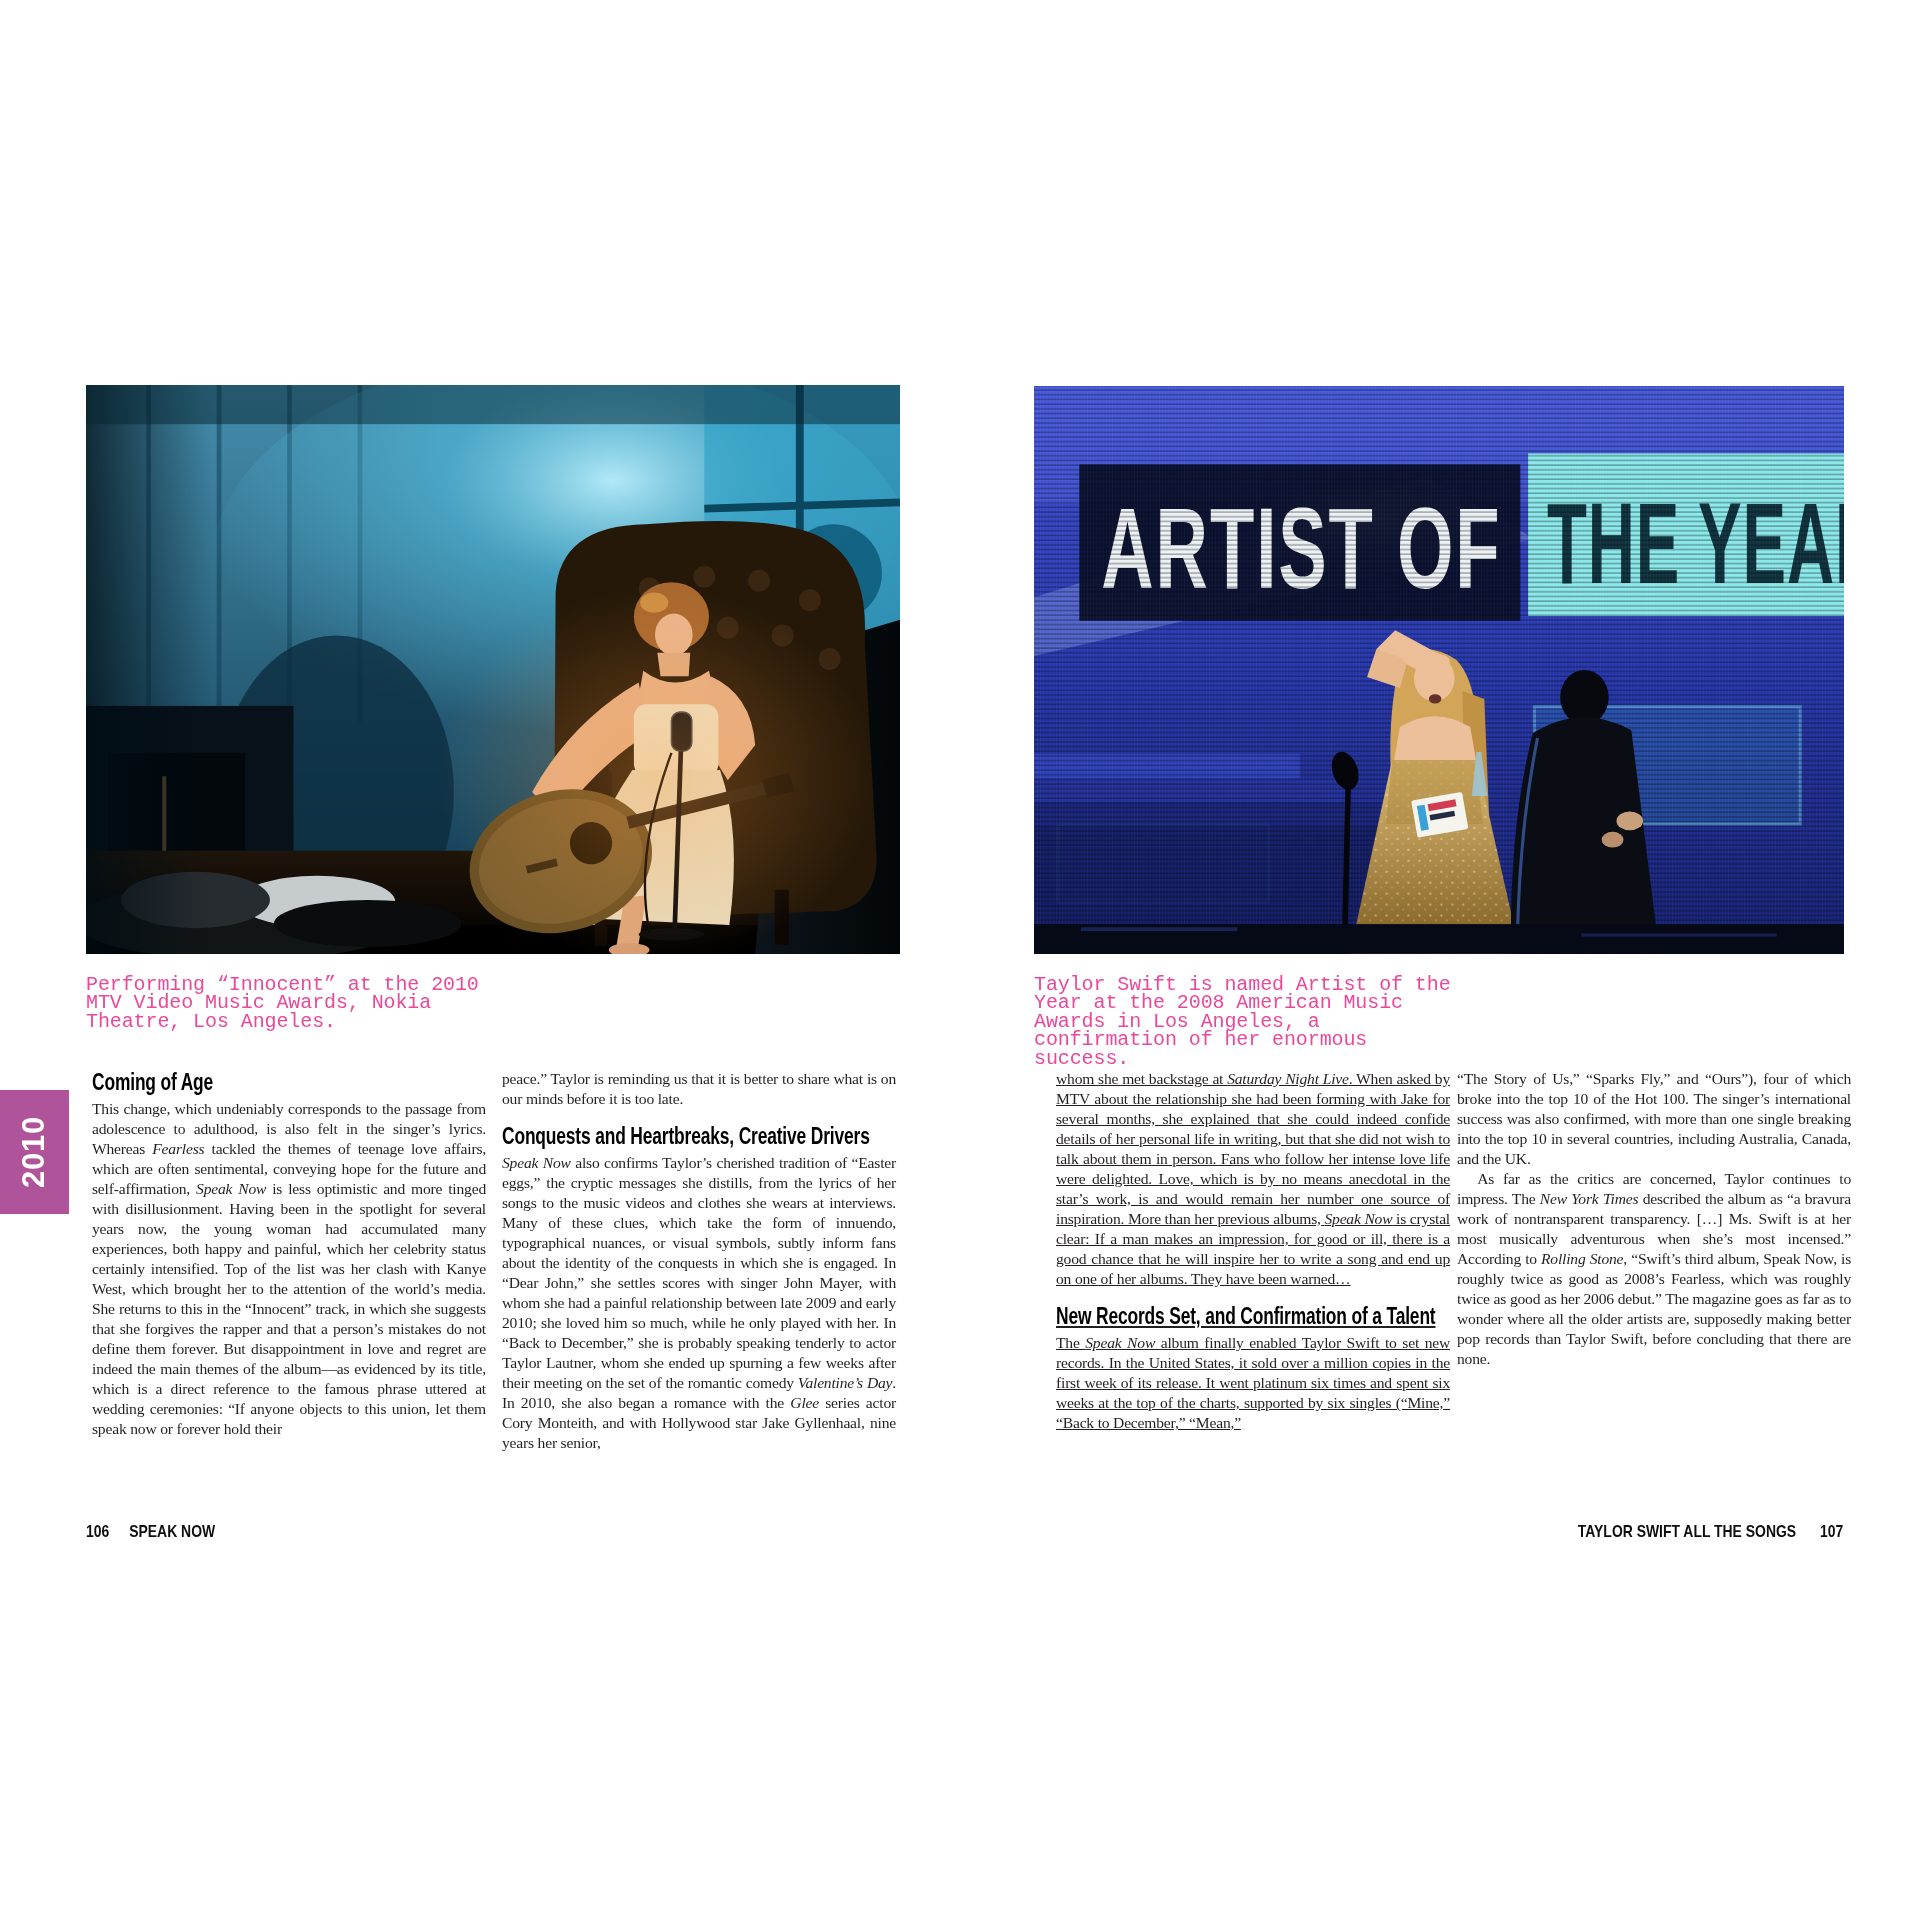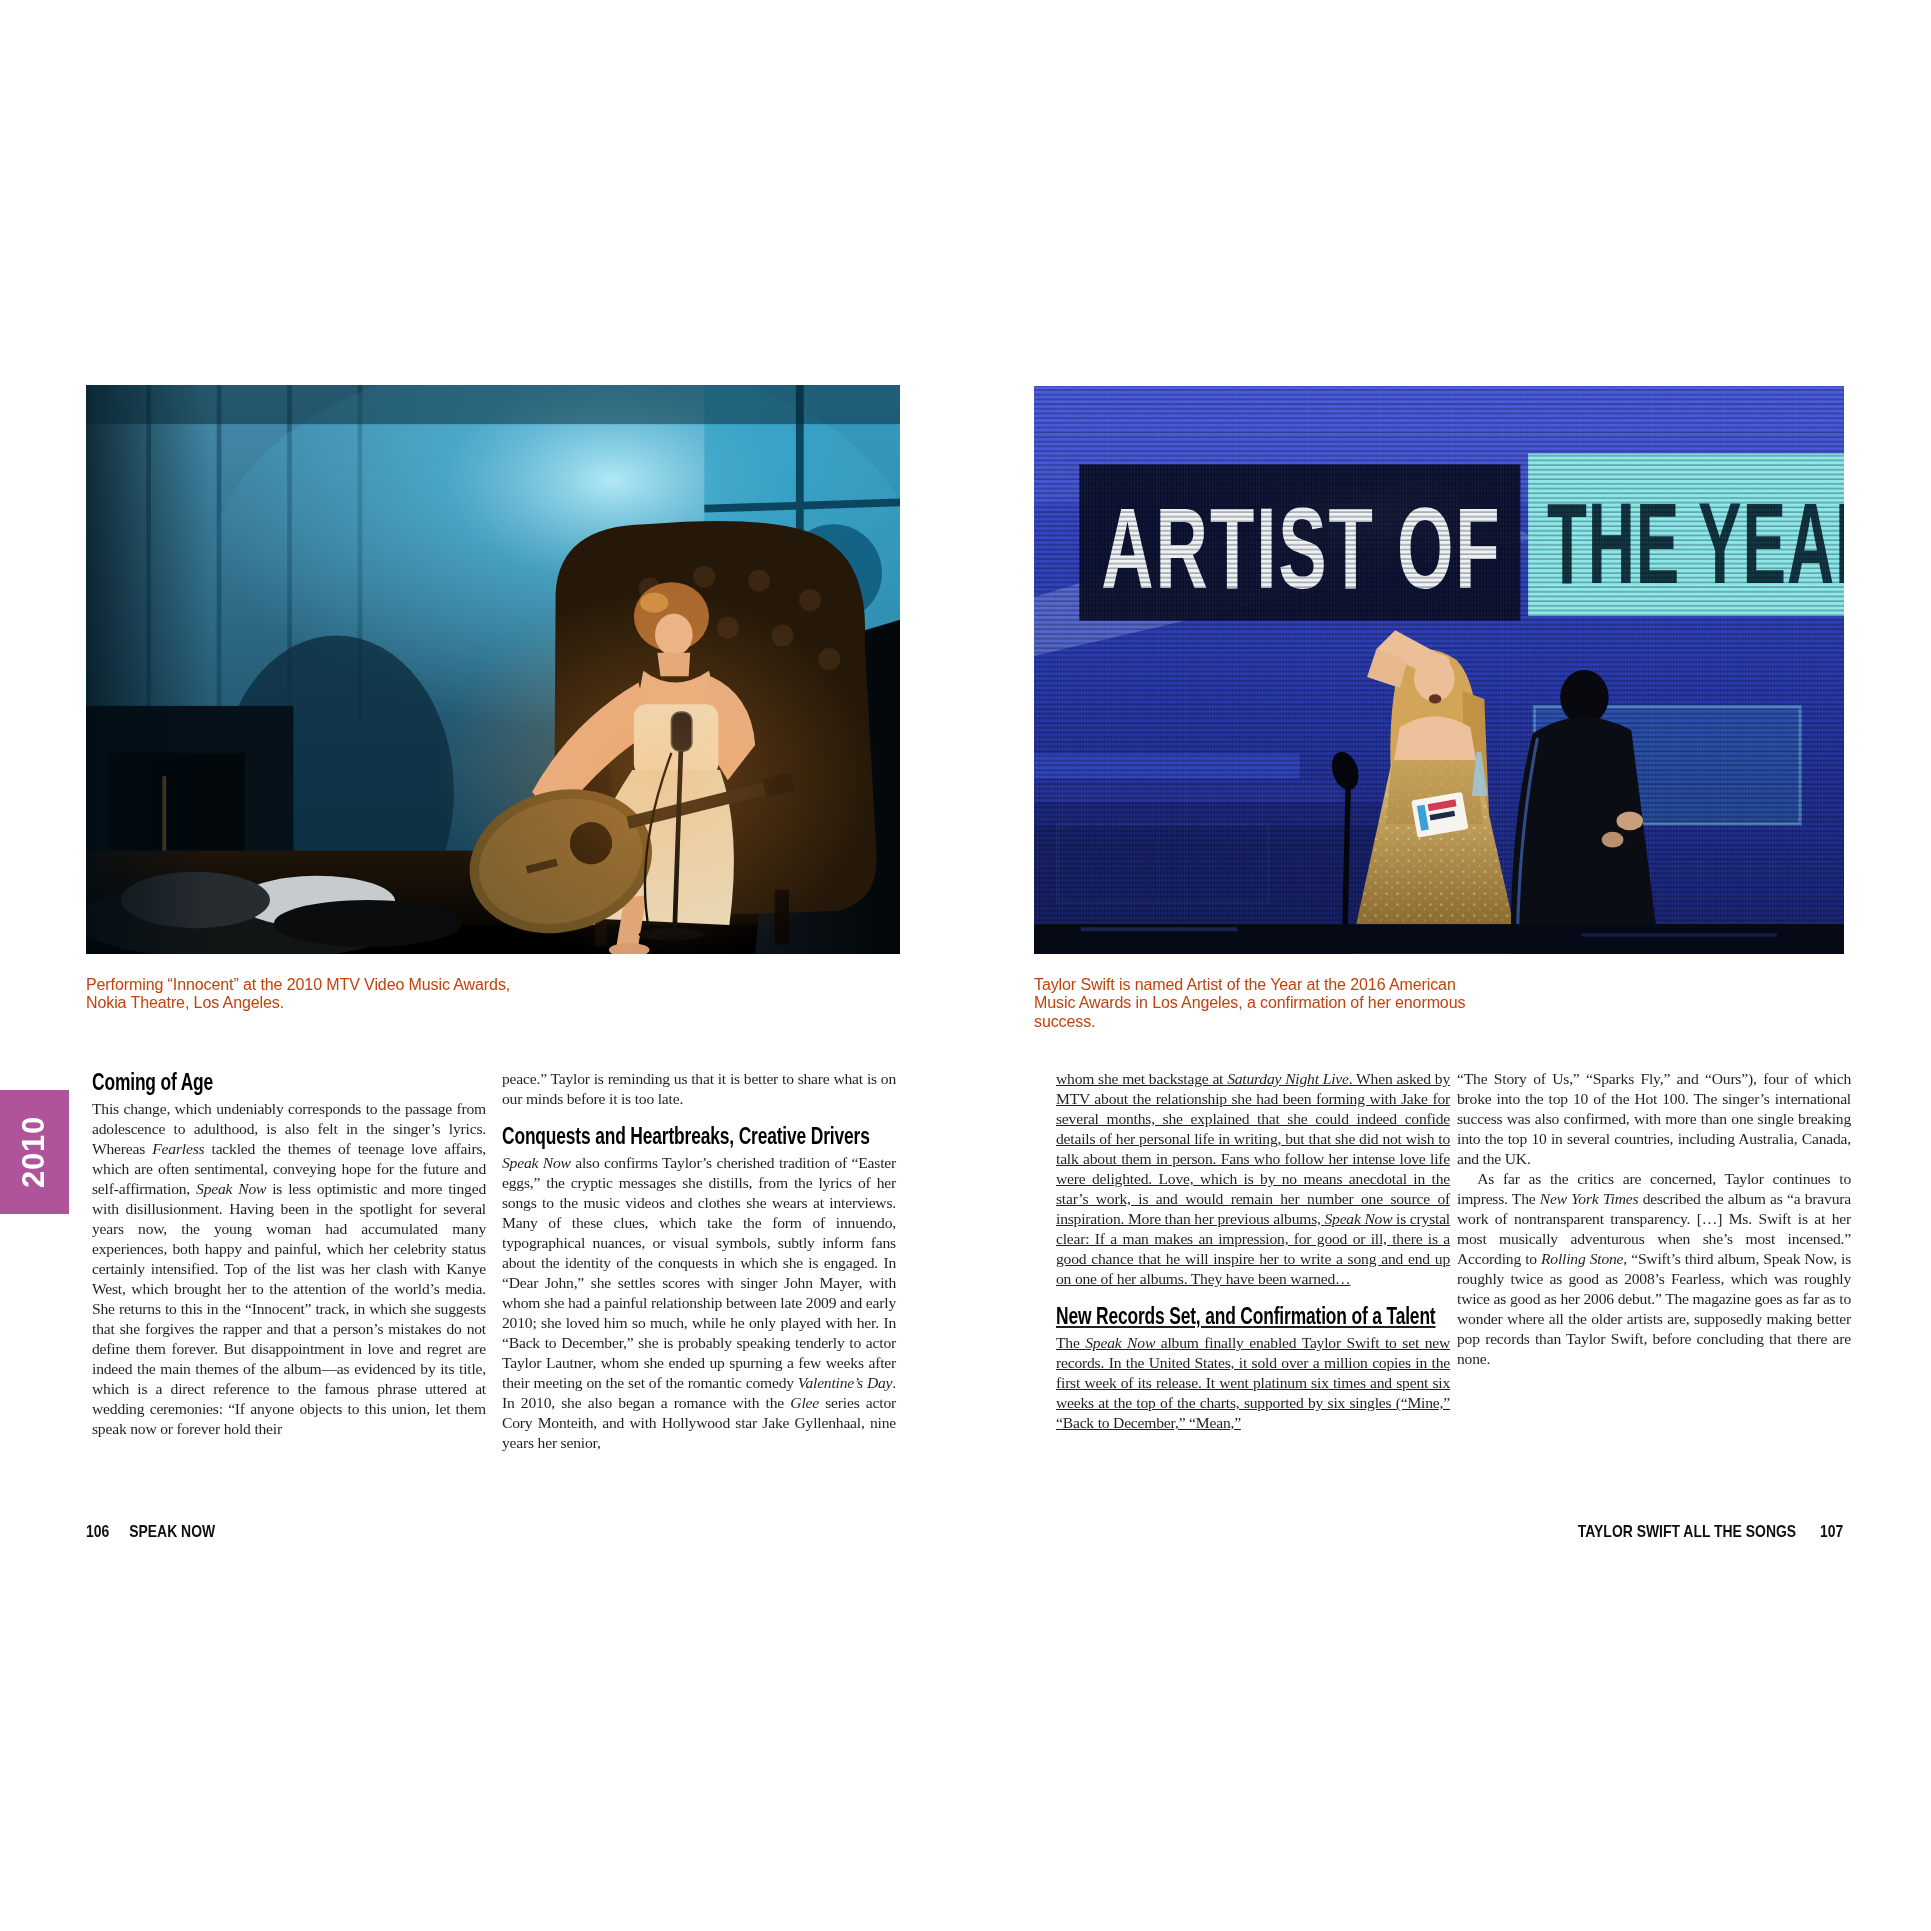--- a/index.html
+++ b/index.html
@@ -2,22 +2,22 @@
 <html lang="en" style="font-size:12.5px"><head>
 <meta charset="utf-8">
 <style>
   html,body{margin:0;padding:0;background:#fff;}
   .spread{position:relative;width:1931px;height:1931px;background:#ffffff;
           font-family:"Liberation Serif", serif;color:#231f20;overflow:hidden;}
   .photo{position:absolute;overflow:hidden;background:#123;}
   .photo svg{display:block;width:100%;height:100%;}
   #photo-left{left:86px;top:385px;width:814px;height:569px;}
   #photo-right{left:1034px;top:386px;width:810px;height:568px;}
-  .caption{position:absolute;top:976px;font-family:Liberation Sans, sans-serif;
-           font-size:16px;line-height:18.4px;color:#c2410c;letter-spacing:-0.1px;}
+  .caption{position:absolute;top:976px;font-family:Liberation Mono, monospace;
+           font-size:20px;line-height:18.4px;color:#ec4899;letter-spacing:-0.1px;}
   #caption-left{left:86px;width:426px;}
   #caption-right{left:1034px;width:440px;}
   .col{position:absolute;top:1069px;width:394px;font-size:15.6px;line-height:20px;
        text-align:justify;letter-spacing:-0.2px;hyphens:auto;-webkit-hyphens:auto;}
   #col-0{left:92px;} #col-1{left:502px;} #col-2{left:1056px;text-decoration:underline;} #col-3{left:1449px;margin-left:8px;}
   .col p{margin:0;}
   .col p.indent{text-indent:20.3px;}
   .section-heading{font-family:"Liberation Sans", sans-serif;font-weight:700;color:#000;
        font-size:23.5px;line-height:26.6px;margin:14px 0 3.9px 0;white-space:nowrap;
        letter-spacing:-0.2px;transform:scaleX(0.74);transform-origin:0 50%;}
@@ -238,21 +238,21 @@
       </g>
       <g>
         <rect x="0" y="688" width="1036" height="38" fill="#060a17"></rect>
         <rect x="60" y="692" width="200" height="5" fill="#3348b0" opacity="0.4"></rect>
         <rect x="700" y="700" width="250" height="4" fill="#2c3da0" opacity="0.4"></rect>
       </g>
     </svg>
   </figure>
 
   <div class="caption" id="caption-left">Performing “Innocent” at the 2010 MTV Video Music Awards, Nokia Theatre, Los Angeles.</div>
-  <div class="caption" id="caption-right">Taylor Swift is named Artist of the Year at the 2016 American Music Awards in Los Angeles, a confirmation of her enormous success.</div>
+  <div class="caption" id="caption-right">Taylor Swift is named Artist of the Year at the 2008 American Music Awards in Los Angeles, a confirmation of her enormous success.</div>
 
   <div class="col" id="col-0">
       <h3 class="section-heading">Coming of Age</h3>
       <p class=""><span>This change, which undeniably corresponds to the passage from adolescence to adulthood, is also felt in the singer’s lyrics. Whereas </span><i>Fearless</i><span> tackled the themes of teenage love affairs, which are often sentimental, conveying hope for the future and self-affirmation, </span><i>Speak Now</i><span> is less optimistic and more tinged with disillusionment. Having been in the spotlight for several years now, the young woman had accumulated many experiences, both happy and painful, which her celebrity status certainly intensified. Top of the list was her clash with Kanye West, which brought her to the attention of the world’s media. She returns to this in the “Innocent” track, in which she suggests that she forgives the rapper and that a person’s mistakes do not define them forever. But disappointment in love and regret are indeed the main themes of the album—as evidenced by its title, which is a direct reference to the famous phrase uttered at wedding ceremonies: “If anyone objects to this union, let them speak now or forever hold their</span></p>
     </div>
   <div class="col" id="col-1">
       <p class=""><span>peace.” Taylor is reminding us that it is better to share what is on our minds before it is too late.</span></p>
       <h3 class="section-heading">Conquests and Heartbreaks, Creative Drivers</h3>
       <p class=""><i>Speak Now</i><span> also confirms Taylor’s cherished tradition of “Easter eggs,” the cryptic messages she distills, from the lyrics of her songs to the music videos and clothes she wears at interviews. Many of these clues, which take the form of innuendo, typographical nuances, or visual symbols, subtly inform fans about the identity of the conquests in which she is engaged. In “Dear John,” she settles scores with singer John Mayer, with whom she had a painful relationship between late 2009 and early 2010; she loved him so much, while he only played with her. In “Back to December,” she is probably speaking tenderly to actor Taylor Lautner, whom she ended up spurning a few weeks after their meeting on the set of the romantic comedy </span><i>Valentine’s Day</i><span>. In 2010, she also began a romance with the </span><i>Glee</i><span> series actor Cory Monteith, and with Hollywood star Jake Gyllenhaal, nine years her senior,</span></p>
     </div>

